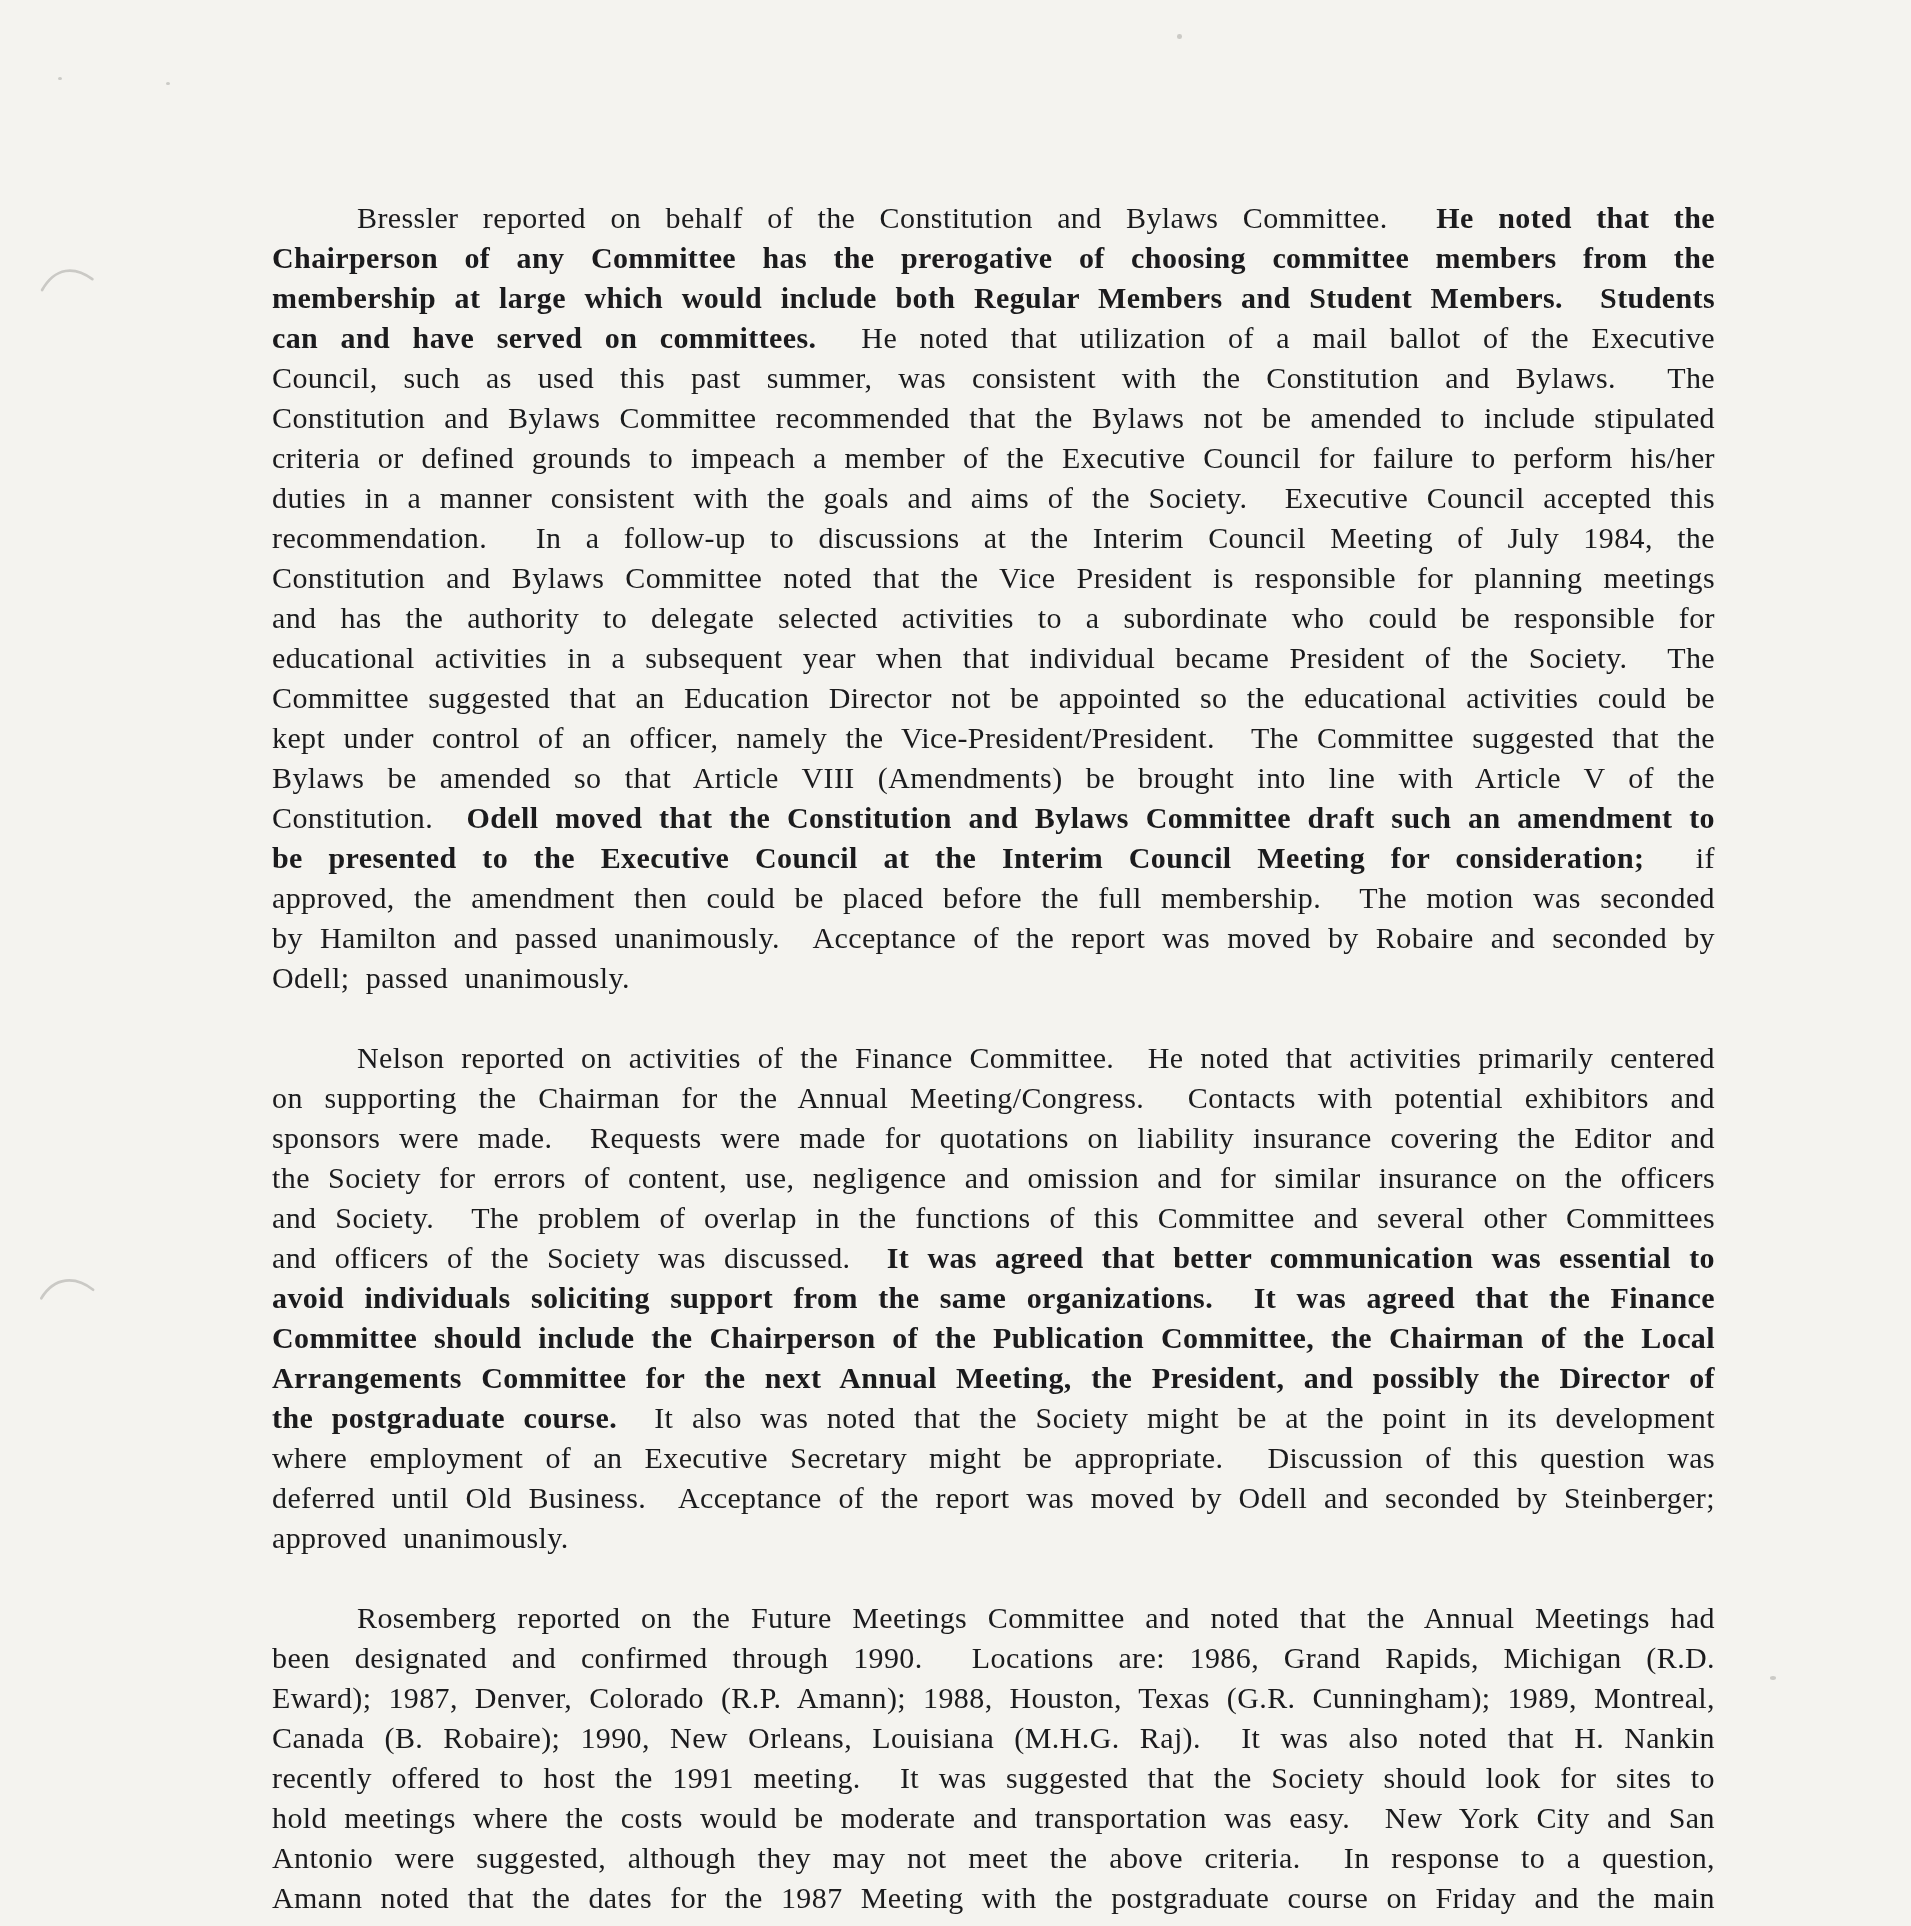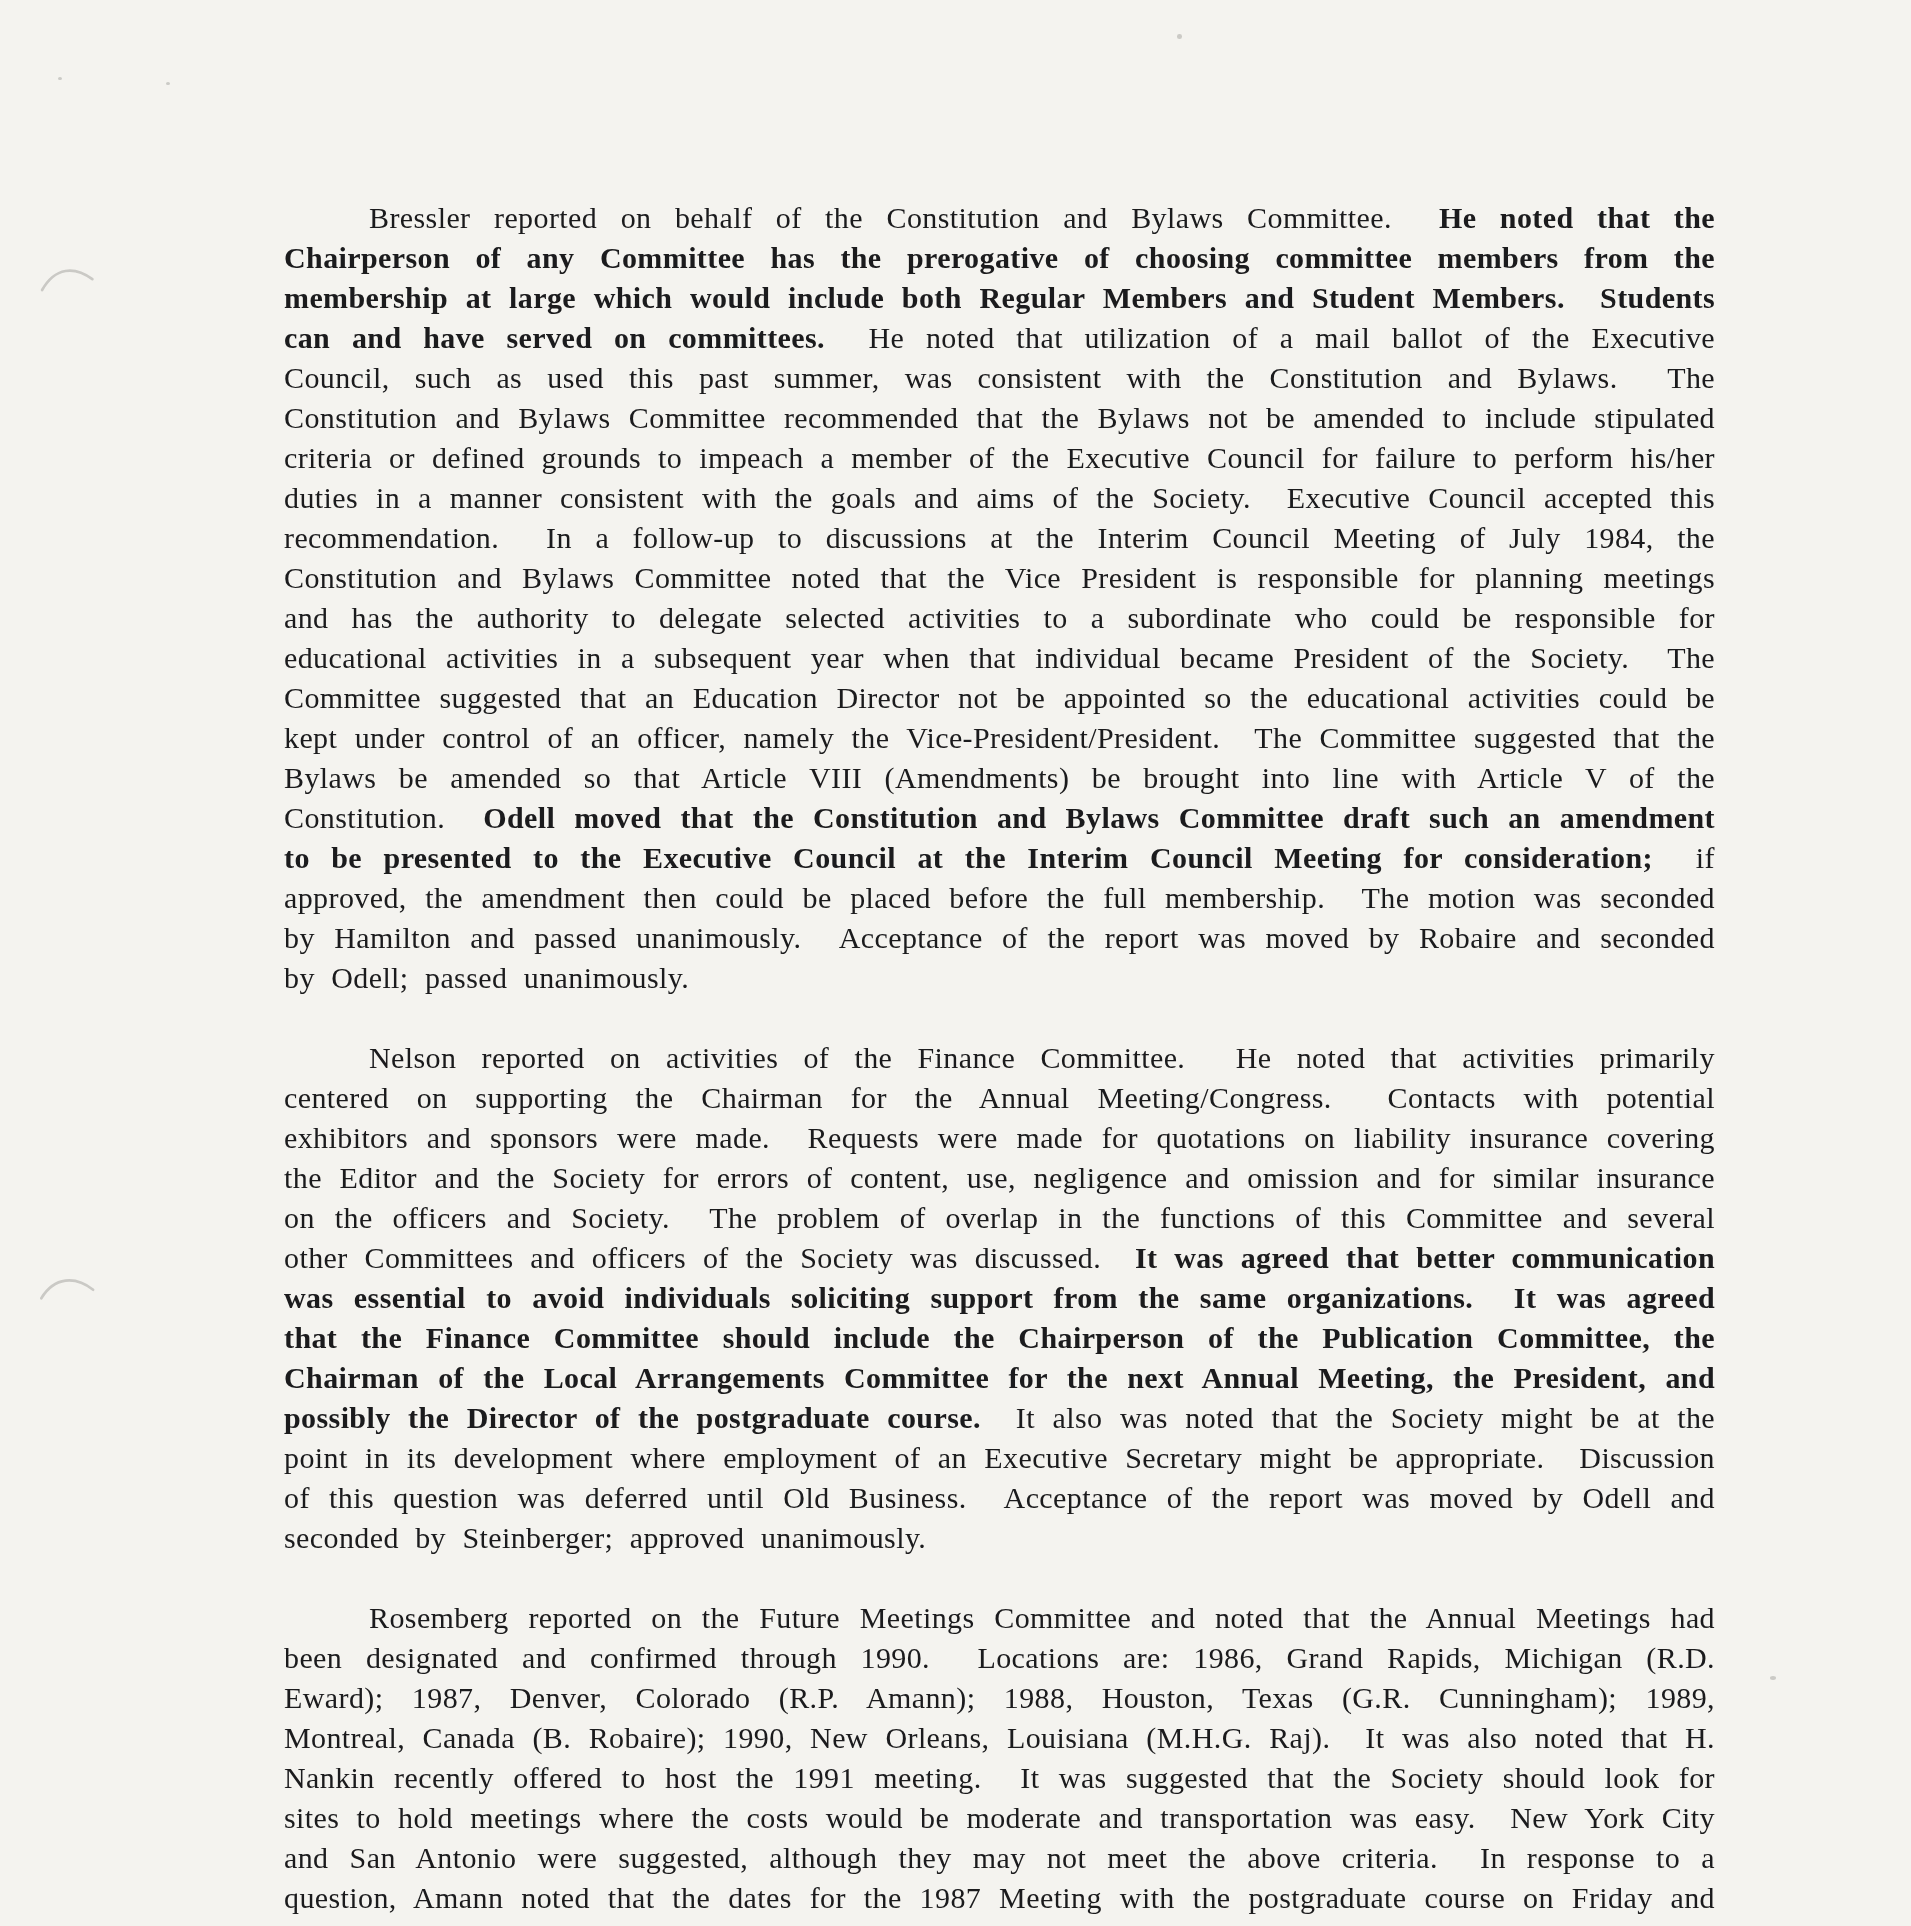--- a/index.html
+++ b/index.html
@@ -16,21 +16,21 @@
   }
 
   .doc {
     position: absolute;
     left: 272px;
     top: 198px;
     width: 1443px;
   }
 
   .para {
-    margin: 0 0 40px 12px;
+    margin: 0 0 40px 0;
     font-size: 30px;
     line-height: 40px;
     text-align: justify;
     text-indent: 85px;
     word-spacing: 8.5px;
     letter-spacing: 0.4px;
     white-space: pre-wrap;
   }
 
   .para .bold { font-weight: 700; }

